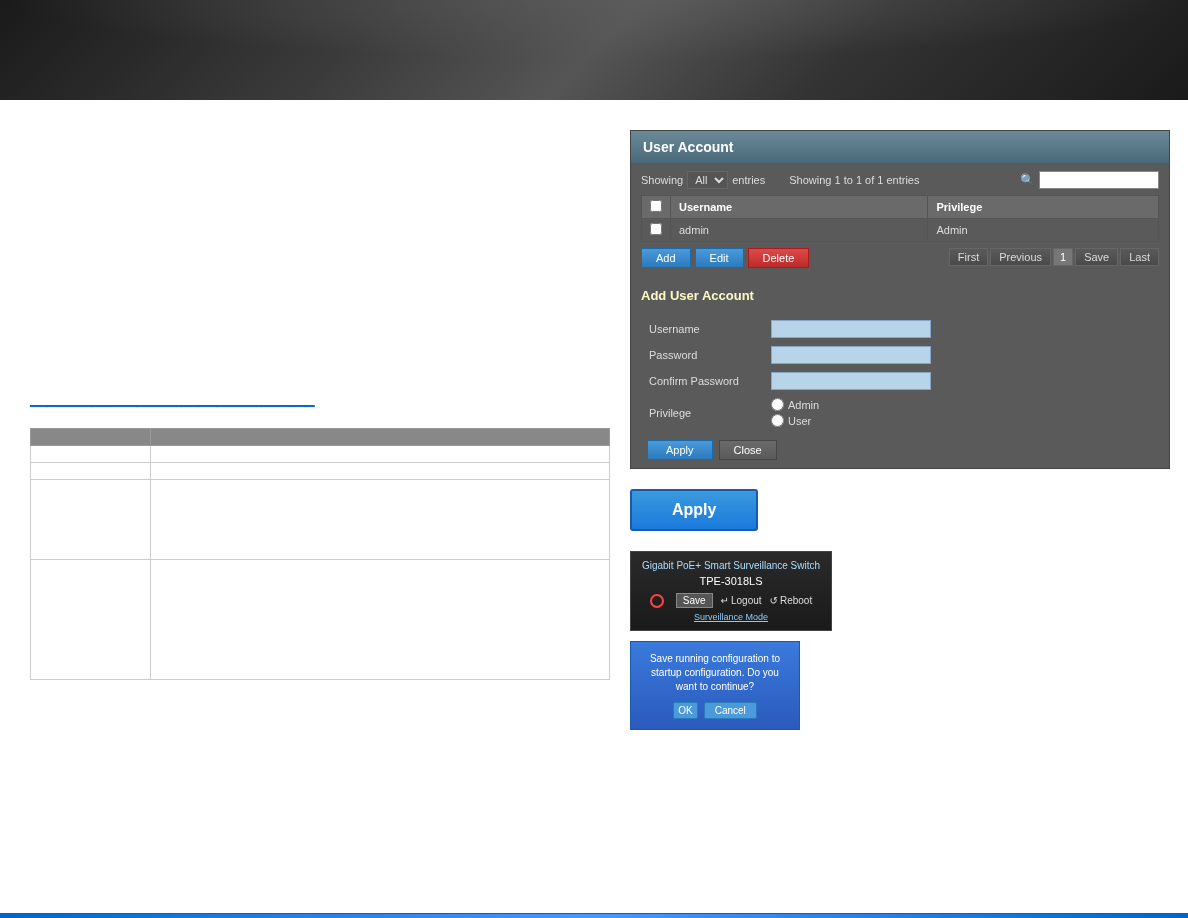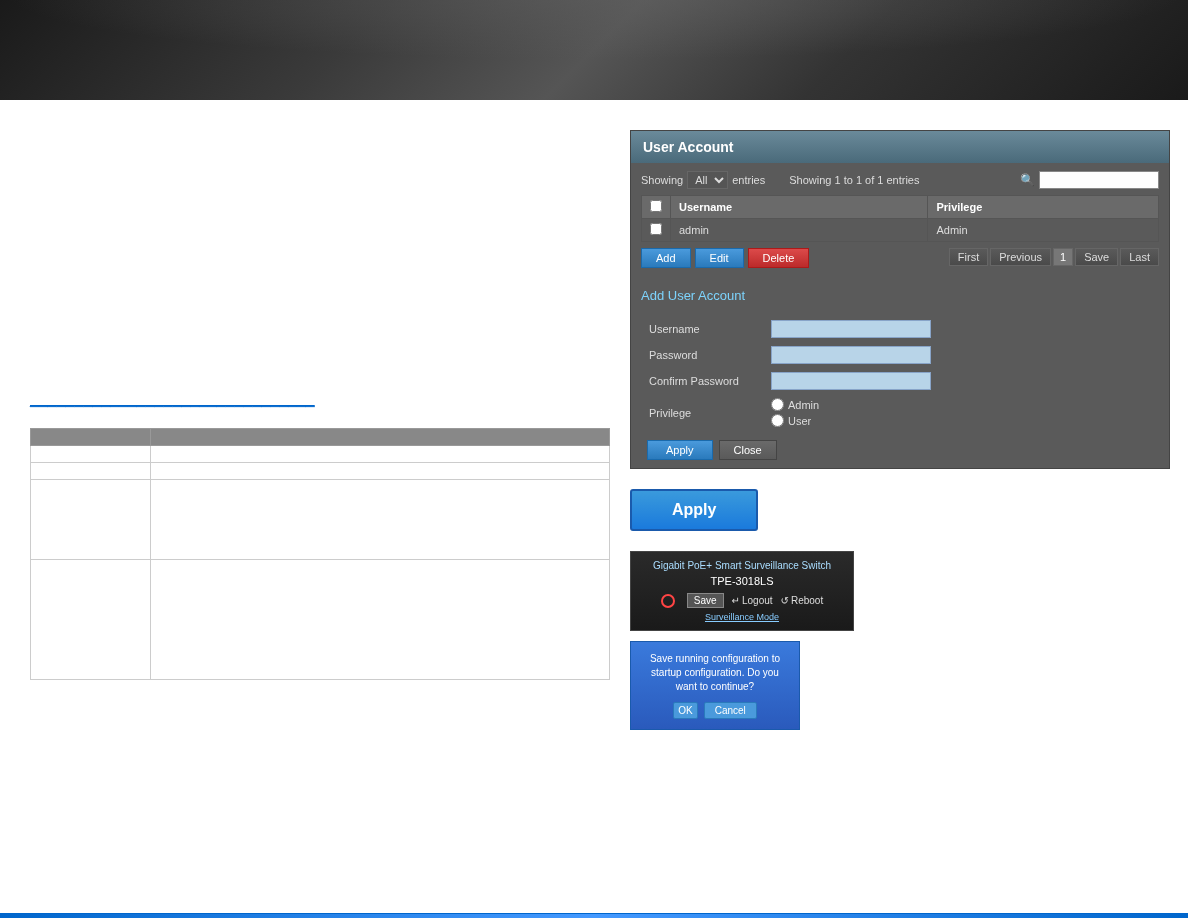--- a/index.html
+++ b/index.html
@@ -211,23 +211,23 @@
     .page-num {
       background: #777;
       color: #fff;
       border: 1px solid #666;
       padding: 2px 6px;
       font-size: 11px;
     }
 
     
     .add-user-title {
-      color: #7dd3fc;
+      color: #fef9c3;
       font-size: 13px;
-      font-weight: normal;
+      font-weight: bold;
       margin-bottom: 8px;
       padding: 4px 0;
     }
     .form-table {
       width: 100%;
     }
     .form-table td {
       color: #ddd;
       font-size: 11px;
       padding: 3px 6px;
@@ -286,21 +286,21 @@
       font-size: 16px;
       font-weight: bold;
       border: 2px solid #1a5aac;
       padding: 10px 40px;
       cursor: pointer;
       border-radius: 3px;
     }
 
     
     .device-image {
-      width: 224px;
+      width: 202px;
       background: linear-gradient(to bottom, #2a2a2a, #1a1a1a);
       border: 1px solid #444;
       padding: 8px 10px;
       margin-bottom: 10px;
     }
     .device-title {
       color: #aaddff;
       font-size: 10px;
       text-align: center;
       margin-bottom: 4px;

